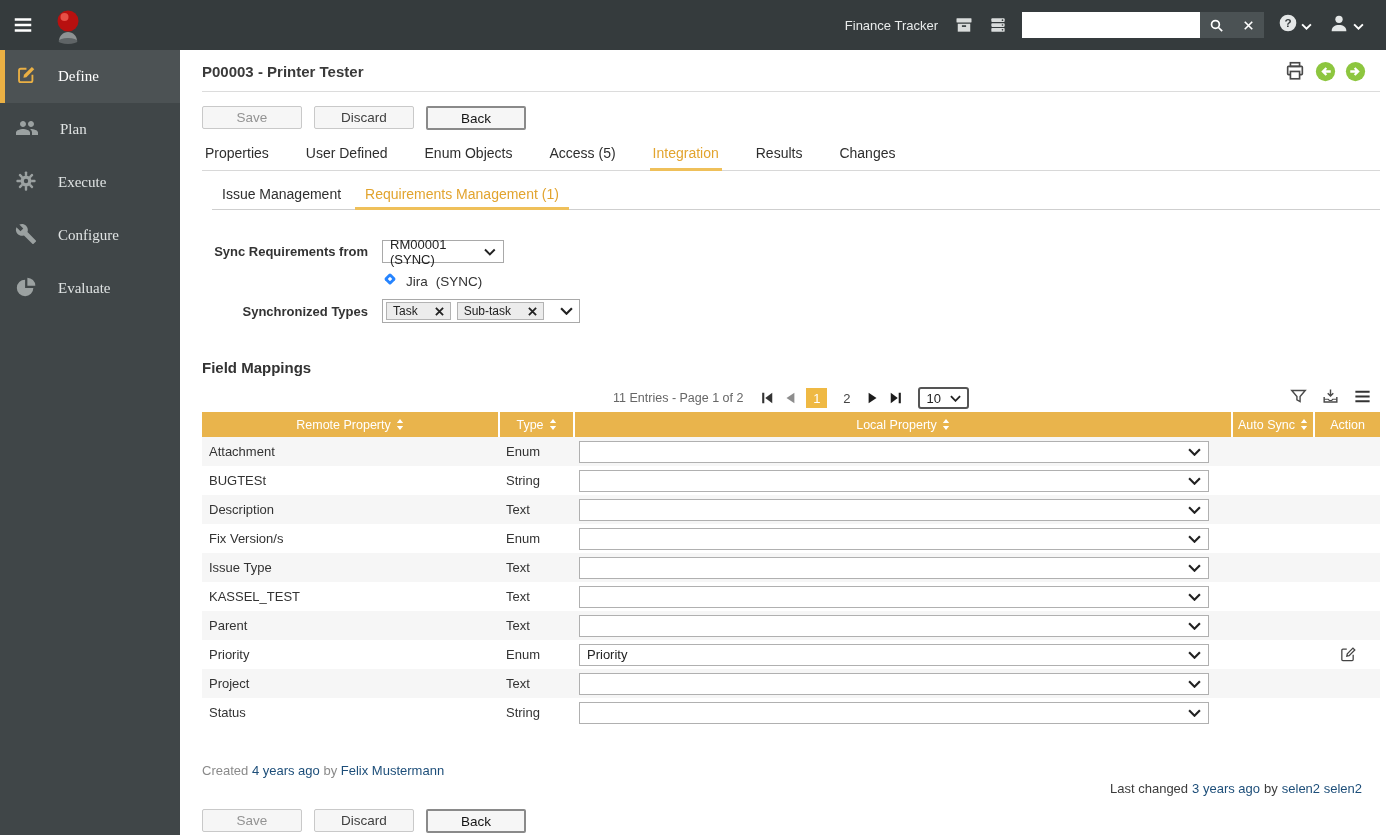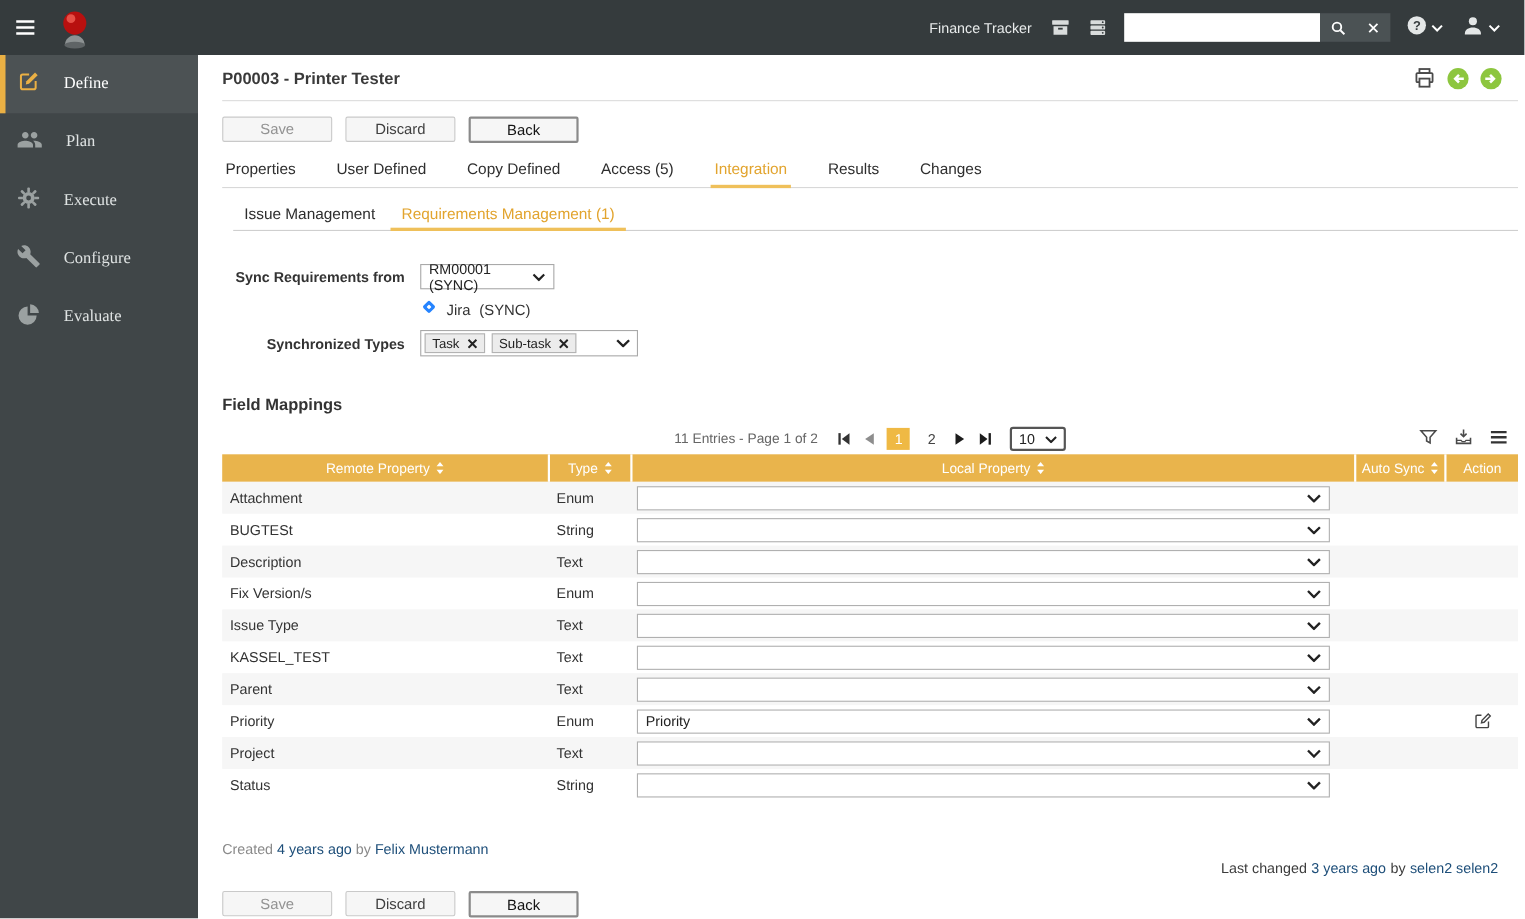--- a/index.html
+++ b/index.html
@@ -65,21 +65,21 @@
   .form-label { width:166px; text-align:right; font-weight:bold; font-size:13px; color:#333; flex:none; }
   .form-ctl { margin-left:14px; }
   .selectbox { display:inline-flex; align-items:center; justify-content:space-between;
                border:1px solid #a9a9a9; background:#fff; height:23px; padding:0 7px;
                font-size:13px; color:#222; cursor:pointer; }
   .sync-select { width:122px; }
   .provider-row { margin-left:180px; display:flex; align-items:center; gap:8px; margin-bottom:6px; padding:2px 0; }
   .provider-name, .provider-status { font-size:13.5px; color:#333; }
   .multiselect { width:198px; height:24px; border:1px solid #a9a9a9; display:flex; align-items:center;
                  padding:0 6px 0 3px; gap:6px; cursor:pointer; background:#fff; }
-  .chip { display:flex; align-items:center; gap:7px; background:#ececec; border:1px solid #b3b3b3;
+  .chip { display:flex; align-items:center; gap:17px; background:#ececec; border:1px solid #b3b3b3;
           height:18px; padding:0 6px; font-size:12px; color:#222; }
   .chip .x { display:flex; cursor:pointer; }
   .multiselect .chev-right { margin-left:auto; display:flex; }
 
   
   .fm-heading { margin-top:36px; font-size:15px; font-weight:bold; color:#333; }
   .table { margin-top:8px; }
   .pager-row { position:relative; height:28px; display:flex; align-items:center; justify-content:center; }
   .pager-center { display:flex; align-items:center; gap:9px; }
   .entries { font-size:12.5px; color:#666; margin-right:8px; }
@@ -282,21 +282,21 @@
 
     <div class="btn-row">
       <button class="btn save">Save</button>
       <button class="btn">Discard</button>
       <button class="btn back">Back</button>
     </div>
 
     <div class="tabs">
       <span class="tab">Properties</span>
       <span class="tab">User Defined</span>
-      <span class="tab">Copy Defined</span>
+      <span class="tab">Enum Objects</span>
       <span class="tab">Access (5)</span>
       <span class="tab active">Integration</span>
       <span class="tab">Results</span>
       <span class="tab">Changes</span>
     </div>
 
     <div class="subtabs">
       <span class="subtab">Issue Management</span>
       <span class="subtab active">Requirements Management (1)</span>
     </div>

